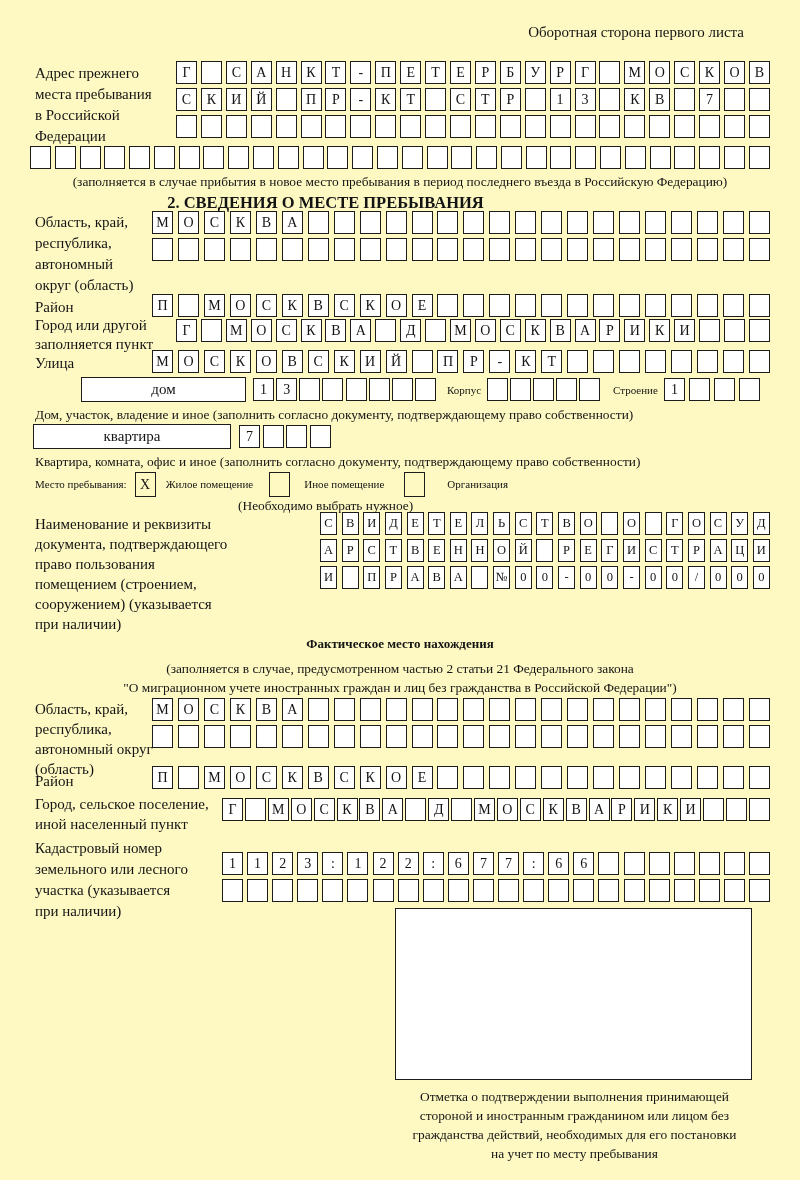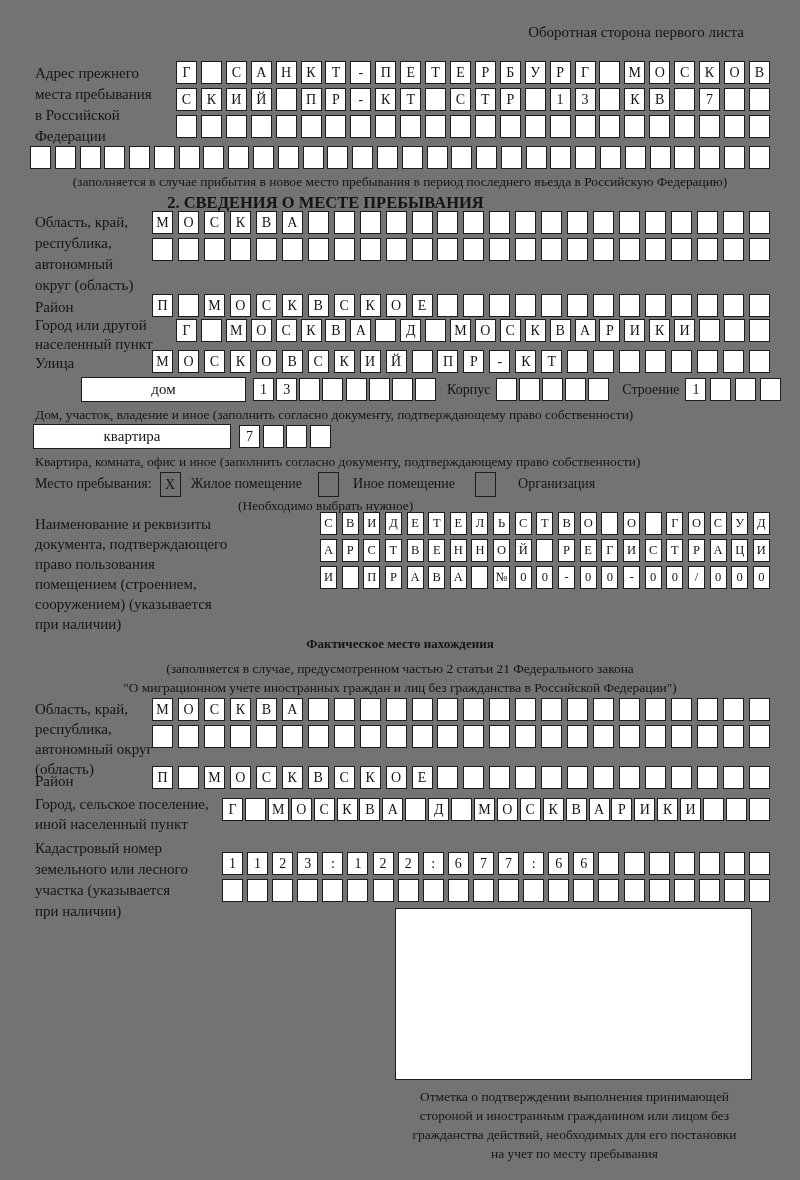--- a/index.html
+++ b/index.html
@@ -2,21 +2,21 @@
 <html><head>
 <meta charset="utf-8">
 <style>
   * { margin:0; padding:0; box-sizing:content-box; }
   html,body { background:#ffffff; }
   body {
     width:800px; height:1180px;
     font-family:"Liberation Serif", serif;
     color:#141414; overflow:hidden;
   }
-  .page { position:relative; width:800px; height:1180px; background:#737373; }
+  .page { position:relative; width:800px; height:1180px; background:#fef9c3; }
 
   .abs { position:absolute; }
   .label { font-size:15px; line-height:21px; white-space:pre-line; }
   .fnote { font-size:13.4px; line-height:18px; }
   .center { text-align:center; }
   .bold { font-weight:bold; }
 
   .boxrow { display:flex; justify-content:space-between; }
   .cbox {
     display:inline-block; width:19px; height:21px;
@@ -24,21 +24,21 @@
     font-size:14px; line-height:21px; text-align:center;
     background:#fff; flex:0 0 auto;
   }
   .stack > .boxrow { margin-bottom:4px; }
   .boxrow.small .cbox { width:15px; font-size:12.5px; }
 
   .widebox {
     border:1.5px solid #1c1c1c; height:23px; line-height:23px;
     text-align:center; font-size:15px; background:#fff; flex:0 0 auto;
   }
-  .inlbl { font-size:14px; line-height:26px; white-space:nowrap; }
+  .inlbl { font-size:11px; line-height:26px; white-space:nowrap; }
   .check {
     display:inline-block; width:19px; height:23px; border:1.6px solid #1c1c1c;
     font-size:14px; line-height:23px; text-align:center; flex:0 0 auto;
   }
   .bigbox { border:1.8px solid #1c1c1c; background:#fff; }
 </style>
 </head>
 <body>
 
 <div class="page">
@@ -246,21 +246,21 @@
       <span class="cbox"></span>
       <span class="cbox"></span>
       <span class="cbox"></span>
       <span class="cbox"></span>
       <span class="cbox"></span>
       <span class="cbox"></span>
       <span class="cbox"></span>
     </div>
 
   <div class="abs label" style="top:316px; left:35px; width:140px; line-height:19px;">Город или другой
-населенный пункт</div>
+заполняется пункт</div>
   <div class="abs boxrow" style="top:319px; left:176px; width:594px;">
       <span class="cbox">Г</span>
       <span class="cbox"></span>
       <span class="cbox">М</span>
       <span class="cbox">О</span>
       <span class="cbox">С</span>
       <span class="cbox">К</span>
       <span class="cbox">В</span>
       <span class="cbox">А</span>
       <span class="cbox"></span>

